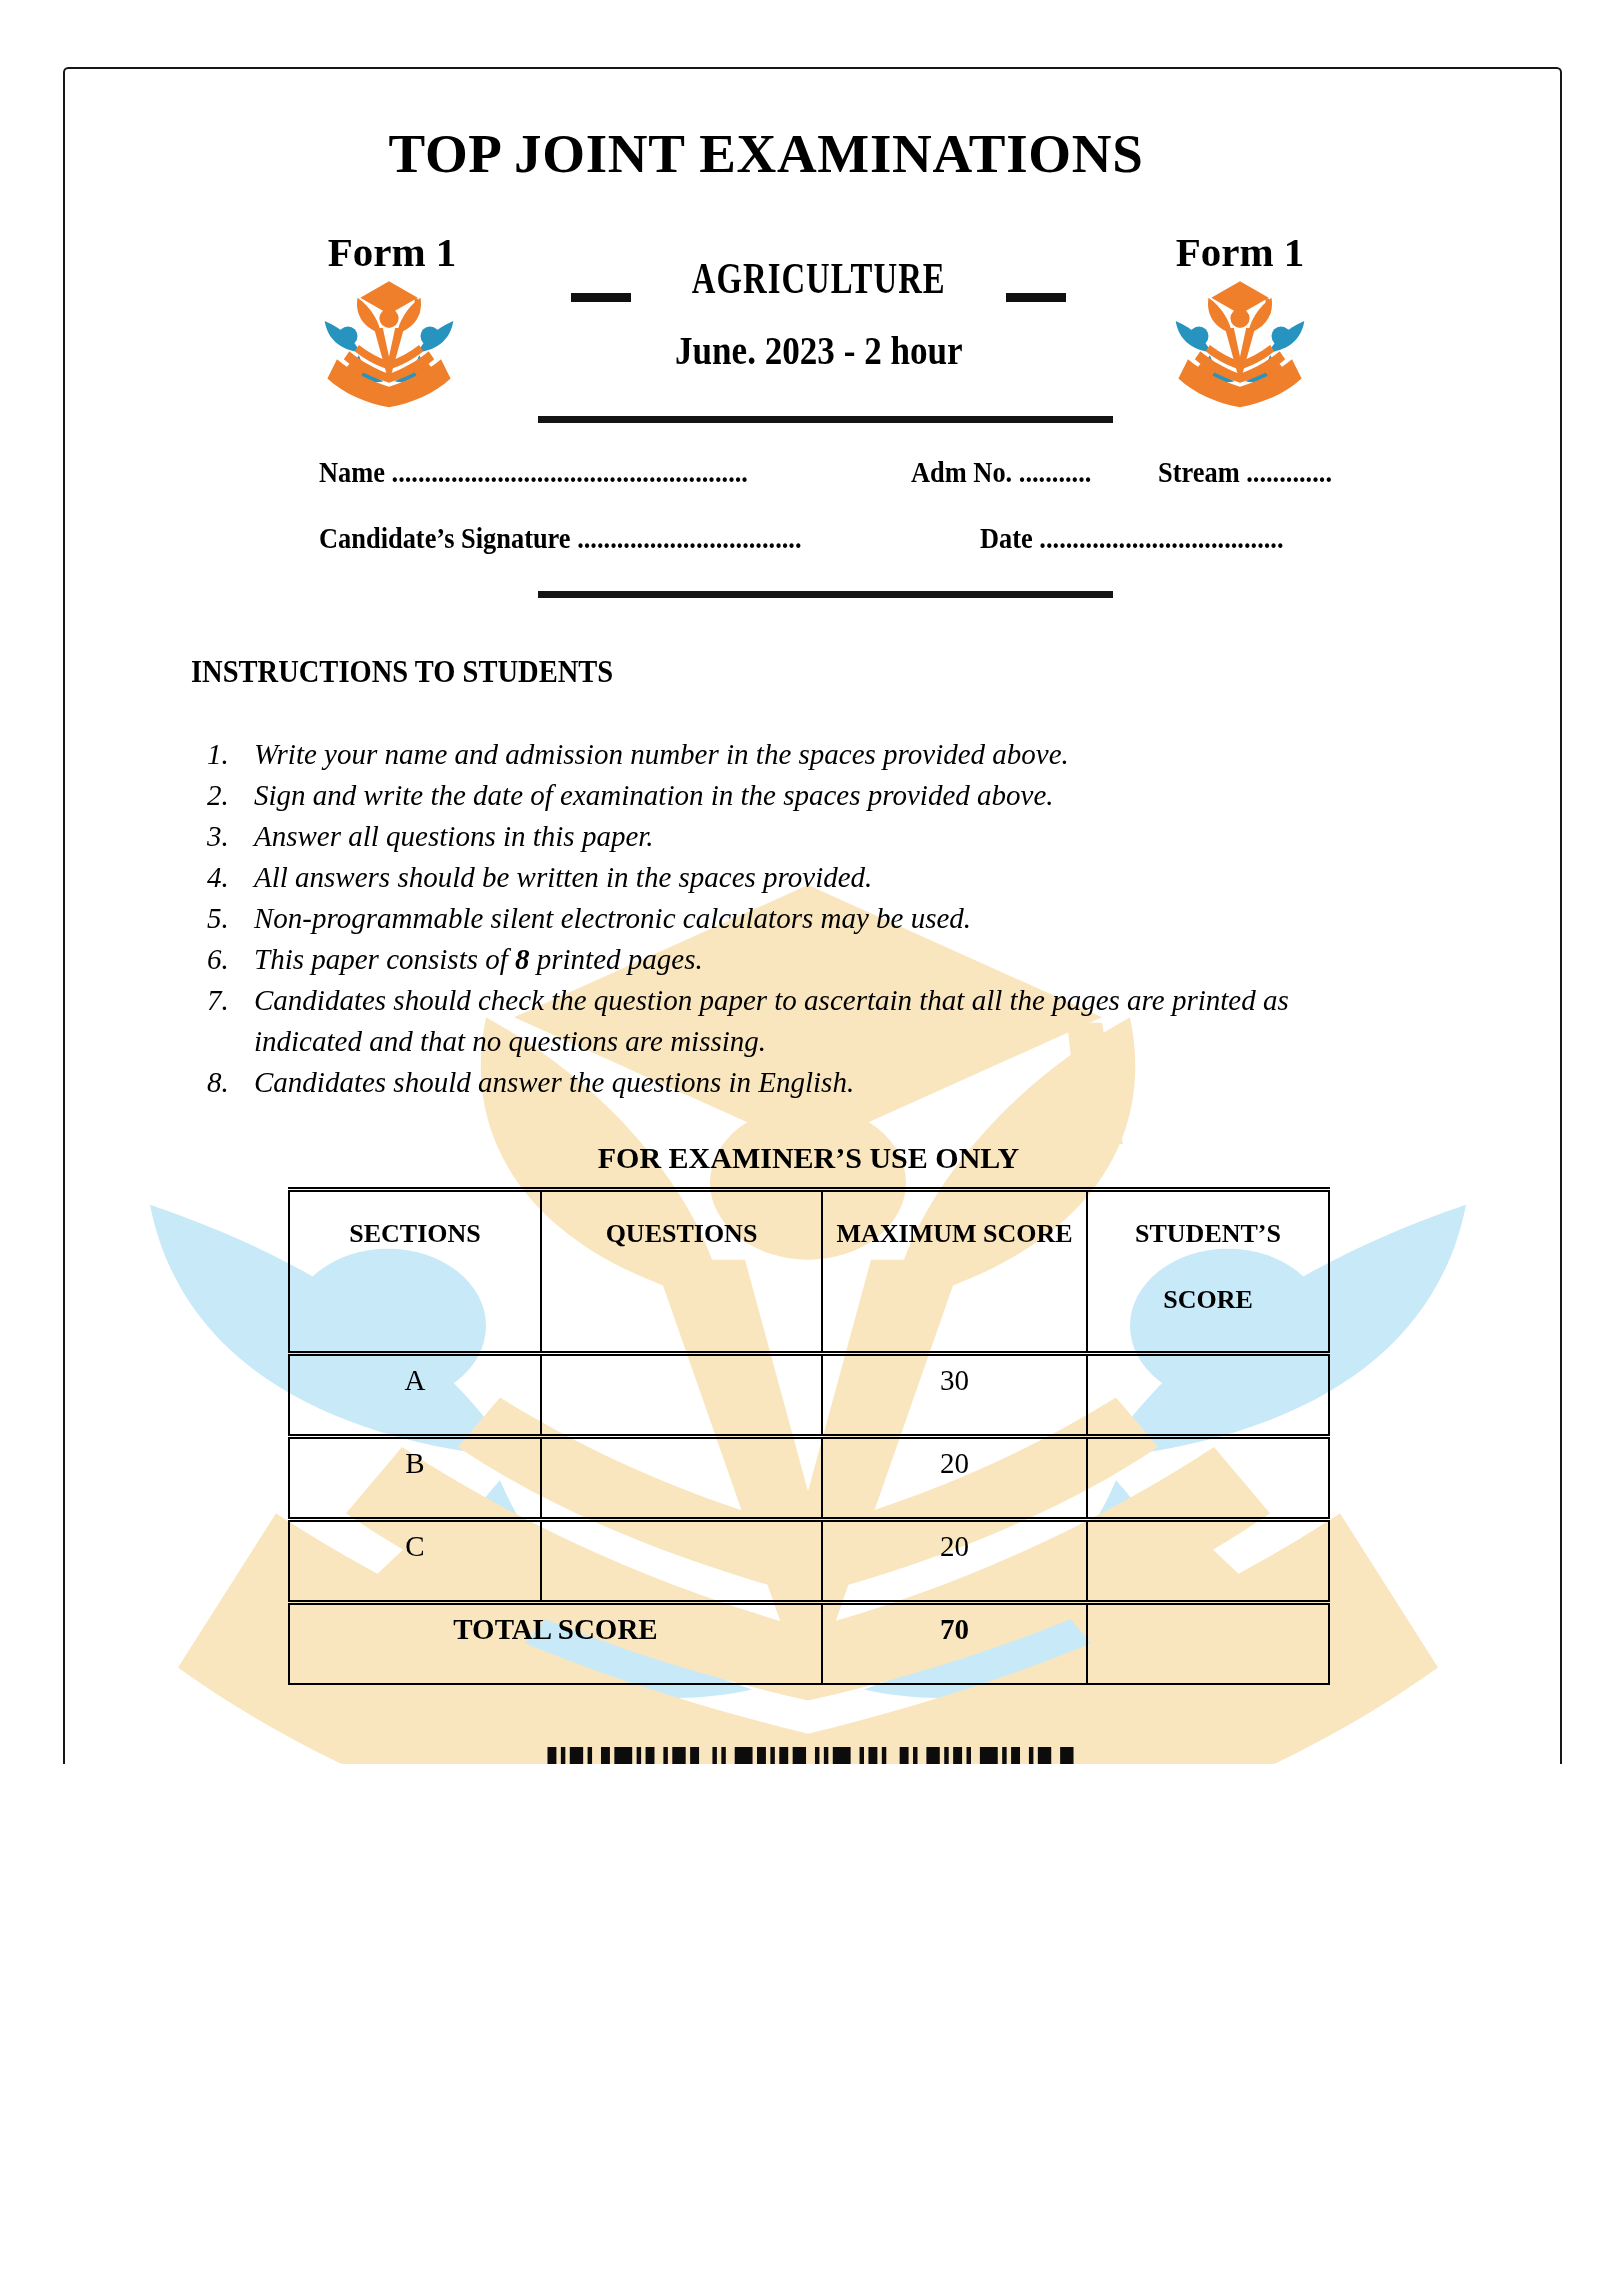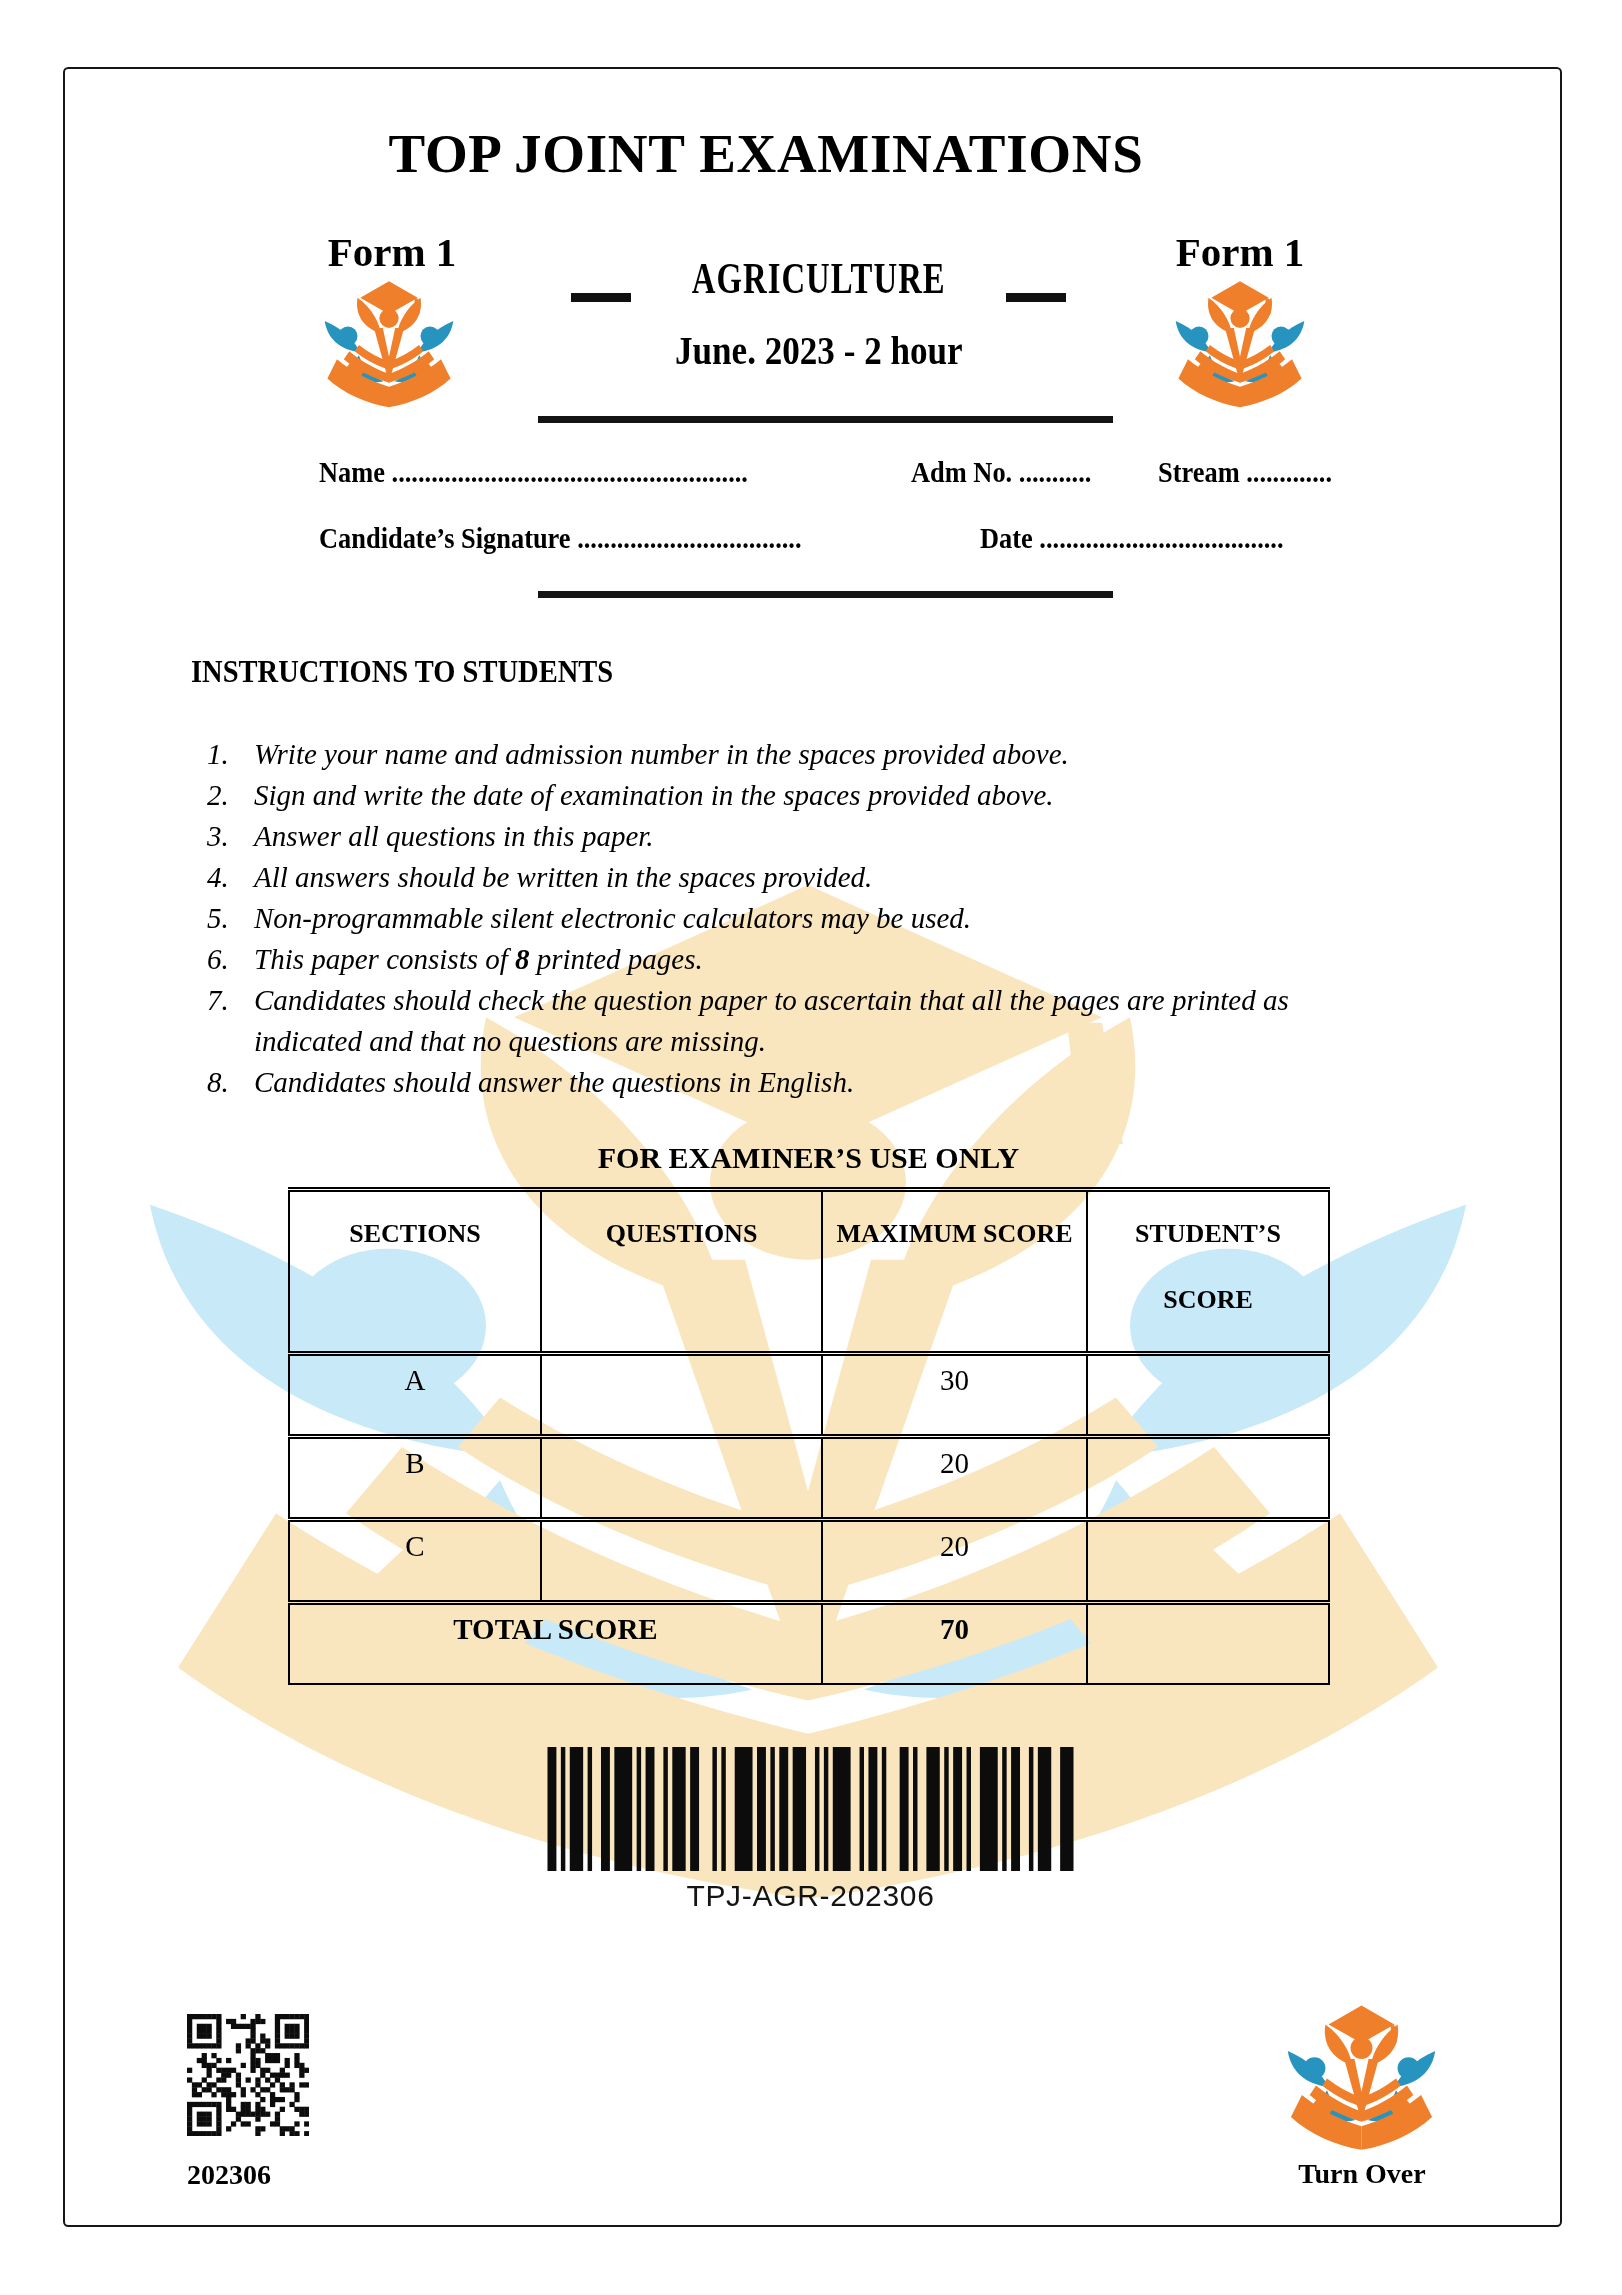--- a/index.html
+++ b/index.html
@@ -1,16 +1,16 @@
 <!DOCTYPE html>
 <html style="font-size:10.5px"><head>
 <meta charset="utf-8">
 <style>
   html,body{margin:0;padding:0;background:#fff;}
-  .page{position:relative;width:1623px;height:2295px;background:#ffffff;overflow:hidden;
+  .page{position:relative;width:1623px;height:1764px;background:#ffffff;overflow:hidden;
         font-family:"Liberation Serif",serif;color:#000;}
   .frame{position:absolute;left:63px;top:67px;width:1495px;height:2156px;
          border:2.6px solid #161616;border-radius:5.2px;}
   .abs{position:absolute;}
   .ctr{text-align:center;}
 
   .title{left:46px;width:1440px;top:122px;font-size:55px;font-weight:bold;letter-spacing:0.7px;}
   .subtitle{left:46px;width:1440px;top:195px;font-size:30px;font-weight:bold;}
   .sq{display:inline-block;transform:scale(.9,1);transform-origin:center;}
   .form-label{width:222px;top:228px;font-size:41px;font-weight:bold;text-align:center;}

